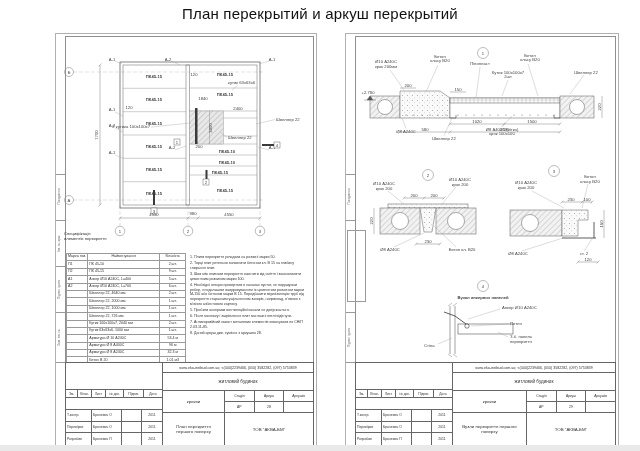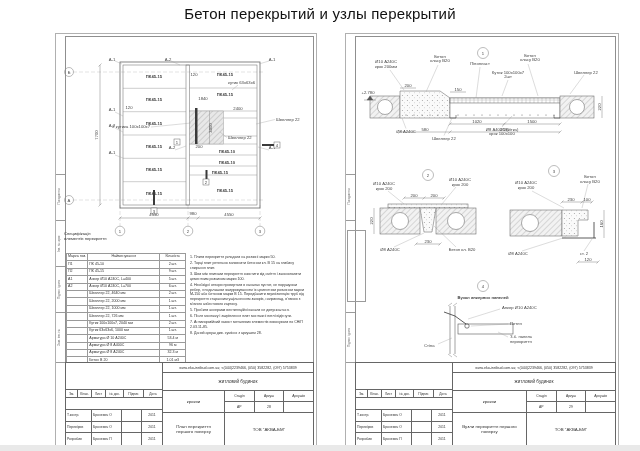--- a/index.html
+++ b/index.html
@@ -59,21 +59,21 @@
   .tb-stage .row span:last-child{border-right:none;}
   .tb-bot{flex:1;display:flex;}
   .tb-caption{flex:1;border-right:1px solid #666;font-size:4.4px;display:flex;
     align-items:center;justify-content:center;text-align:center;padding:0 4px;}
   .tb-company{width:88px;font-size:4.4px;display:flex;align-items:center;justify-content:center;}
   .bottom-strip{position:absolute;left:0;top:445px;width:640px;height:6px;background:#e9e9e9;}
 </style>
 </head>
 <body>
 
-<div class="page-title">Бетон перекрытий и узлы перекрытий</div>
+<div class="page-title">План перекрытий и аркуш перекрытий</div>
 
 <div class="sheet" style="left:55px;top:33px;width:260px;height:414px;">
   <div class="frame"></div>
   <div class="strip-div" style="top:140px"></div>
     <div class="strip-div" style="top:186px"></div>
   <div class="strip-div" style="top:232px"></div>
     <div class="strip-div" style="top:278px"></div>
     <div class="strip-div" style="top:328px"></div>
   <div class="strip-label" style="top:158px">Погоджено</div>
   <div class="strip-label" style="top:205px">Інв. № ориг.</div>

